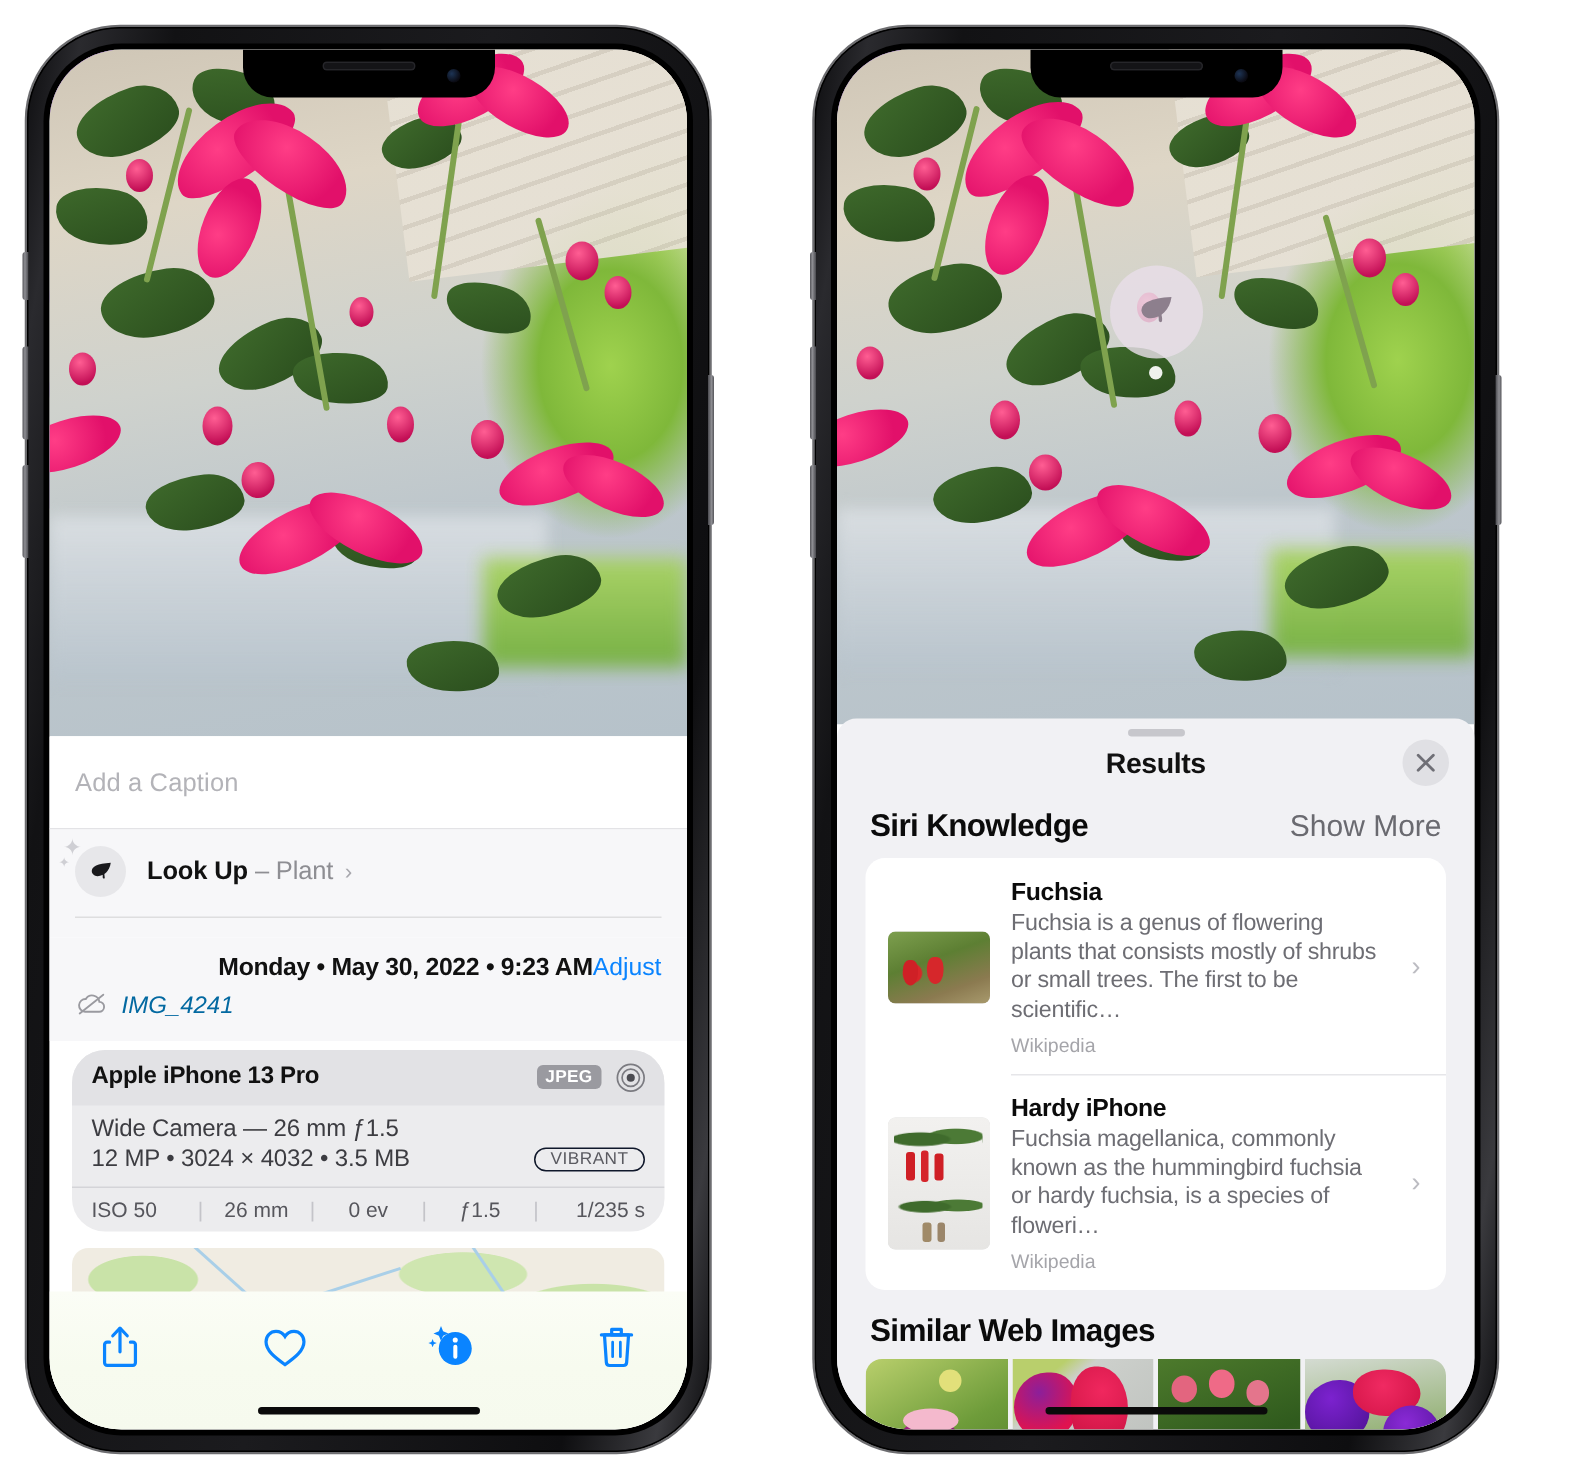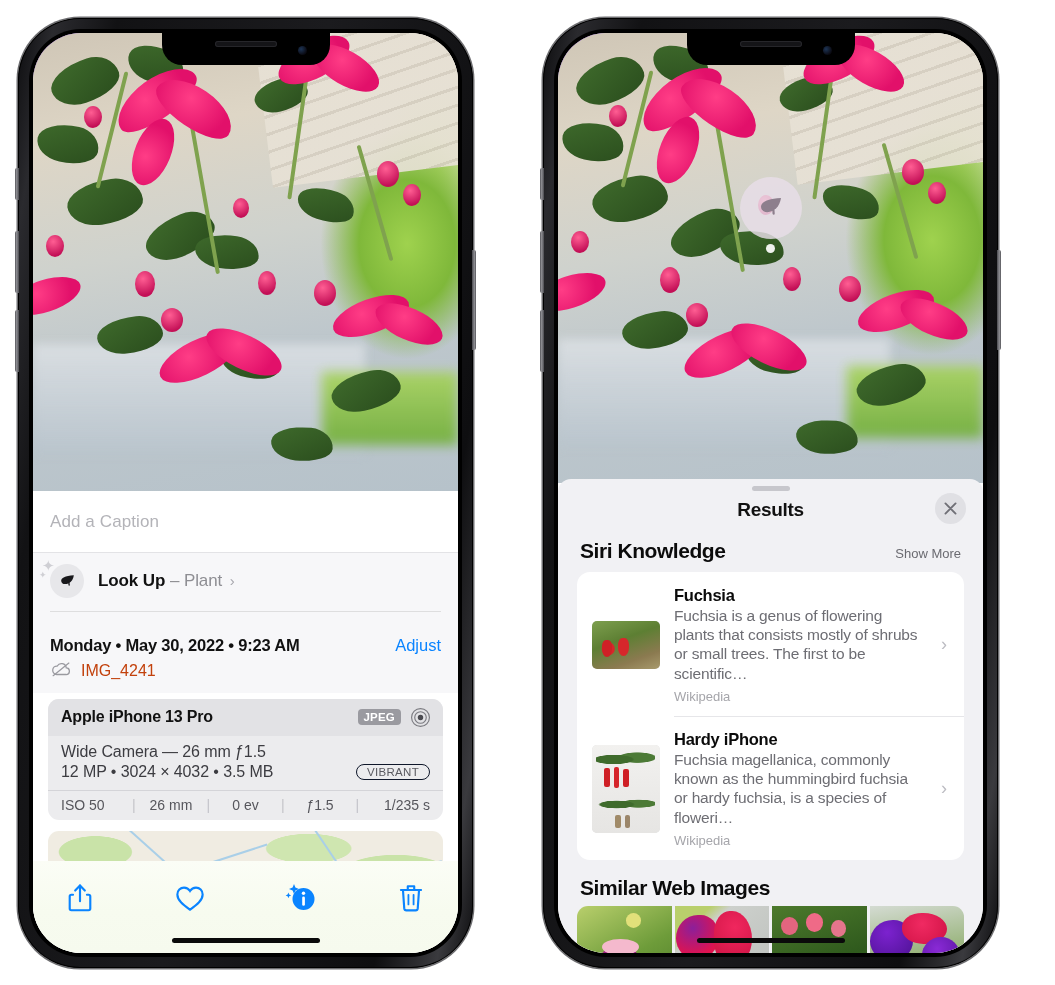--- a/index.html
+++ b/index.html
@@ -131,28 +131,28 @@
     position: absolute; color: #cfcfd4; font-size: 15px; line-height: 1;
     left: -8px; top: -6px;
   }
   .lu-badge .sparkle.s2 { font-size: 9px; left: -11px; top: 7px; }
   .lu-text { font-size: 17px; font-weight: 700; color: #111; letter-spacing: -.1px; }
   .lu-text .sub { font-weight: 400; color: #8e8e93; }
   .lu-chev { color: #a8a8ae; font-size: 15px; margin-left: 3px; font-weight: 500;}
   .lu-divider { height: .7px; background: #dededf; margin: 13px 0 0 0; }
 
   .date-block { background: #f7f7f9; padding: 11px 17px 12px; }
-  .date-line { display: flex; align-items: baseline; justify-content: space-between; }
+  .date-line { display: flex; align-items: baseline; justify-content: flex-end; }
   .date-txt { font-size: 16.5px; font-weight: 700; color: #111; letter-spacing: -.2px; }
   .adjust { font-size: 16.5px; color: #0a84ff; }
   .fname-line { display: flex; align-items: center; gap: 9px; margin-top: 6px; }
-  .fname { font-size: 16px; color: #c2410c; }
+  .fname { font-size: 16px; color: #0369a1; font-style: italic; }
 
   .camcard {
-    margin: 6px 15px 0; border-radius: 11px; background: #ececee; overflow: hidden;
+    margin: 6px 15px 0; border-radius: 22px; background: #ececee; overflow: hidden;
     font-size: 15.5px; color: #3c3c41;
   }
   .camcard .hdr {
     display: flex; align-items: center; justify-content: space-between;
     padding: 8px 12px 8px 13px; background: #e2e2e5;
   }
   .camcard .hdr .model { font-weight: 700; font-size: 16px; color: #111; letter-spacing: -.2px; }
   .chips { display: flex; align-items: center; gap: 9px; }
   .chip-jpeg {
     background: #9a9aa0; color: #fff; font-size: 11.5px; font-weight: 600;
@@ -210,21 +210,21 @@
   .res-title { font-size: 19px; font-weight: 700; color: #111; letter-spacing: -.3px; }
   .close-btn {
     position: absolute; right: 17px; top: 2px; width: 31px; height: 31px;
     border-radius: 50%; background: #e0e0e4; display:flex; align-items:center; justify-content:center;
   }
   .sec-head {
     display: flex; align-items: baseline; justify-content: space-between;
     padding: 16px 22px 9px;
   }
   .sec-title { font-size: 21px; font-weight: 700; color: #0b0b0b; letter-spacing: -.45px; }
-  .show-more { font-size: 13px; color: #6a6a70; }
+  .show-more { font-size: 20px; color: #6a6a70; }
 
   .know-card { margin: 0 19px; background: #fff; border-radius: 13px; overflow: hidden; }
   .know-row { display: flex; align-items: center; gap: 14px; padding: 14px 13px 12px 15px; position: relative; }
   .know-row + .know-row::before {
     content: ""; position: absolute; left: 97px; right: 0; top: 0; height: .8px; background: #e6e6e9;
   }
   .thumb { flex: none; border-radius: 5px; overflow: hidden; background: #ddd; position: relative; }
   .thumb.t1 { width: 68px; height: 48px; }
   .thumb.t2 { width: 68px; height: 88px; }
   .know-txt { flex: 1; min-width: 0; padding-right: 4px; }

